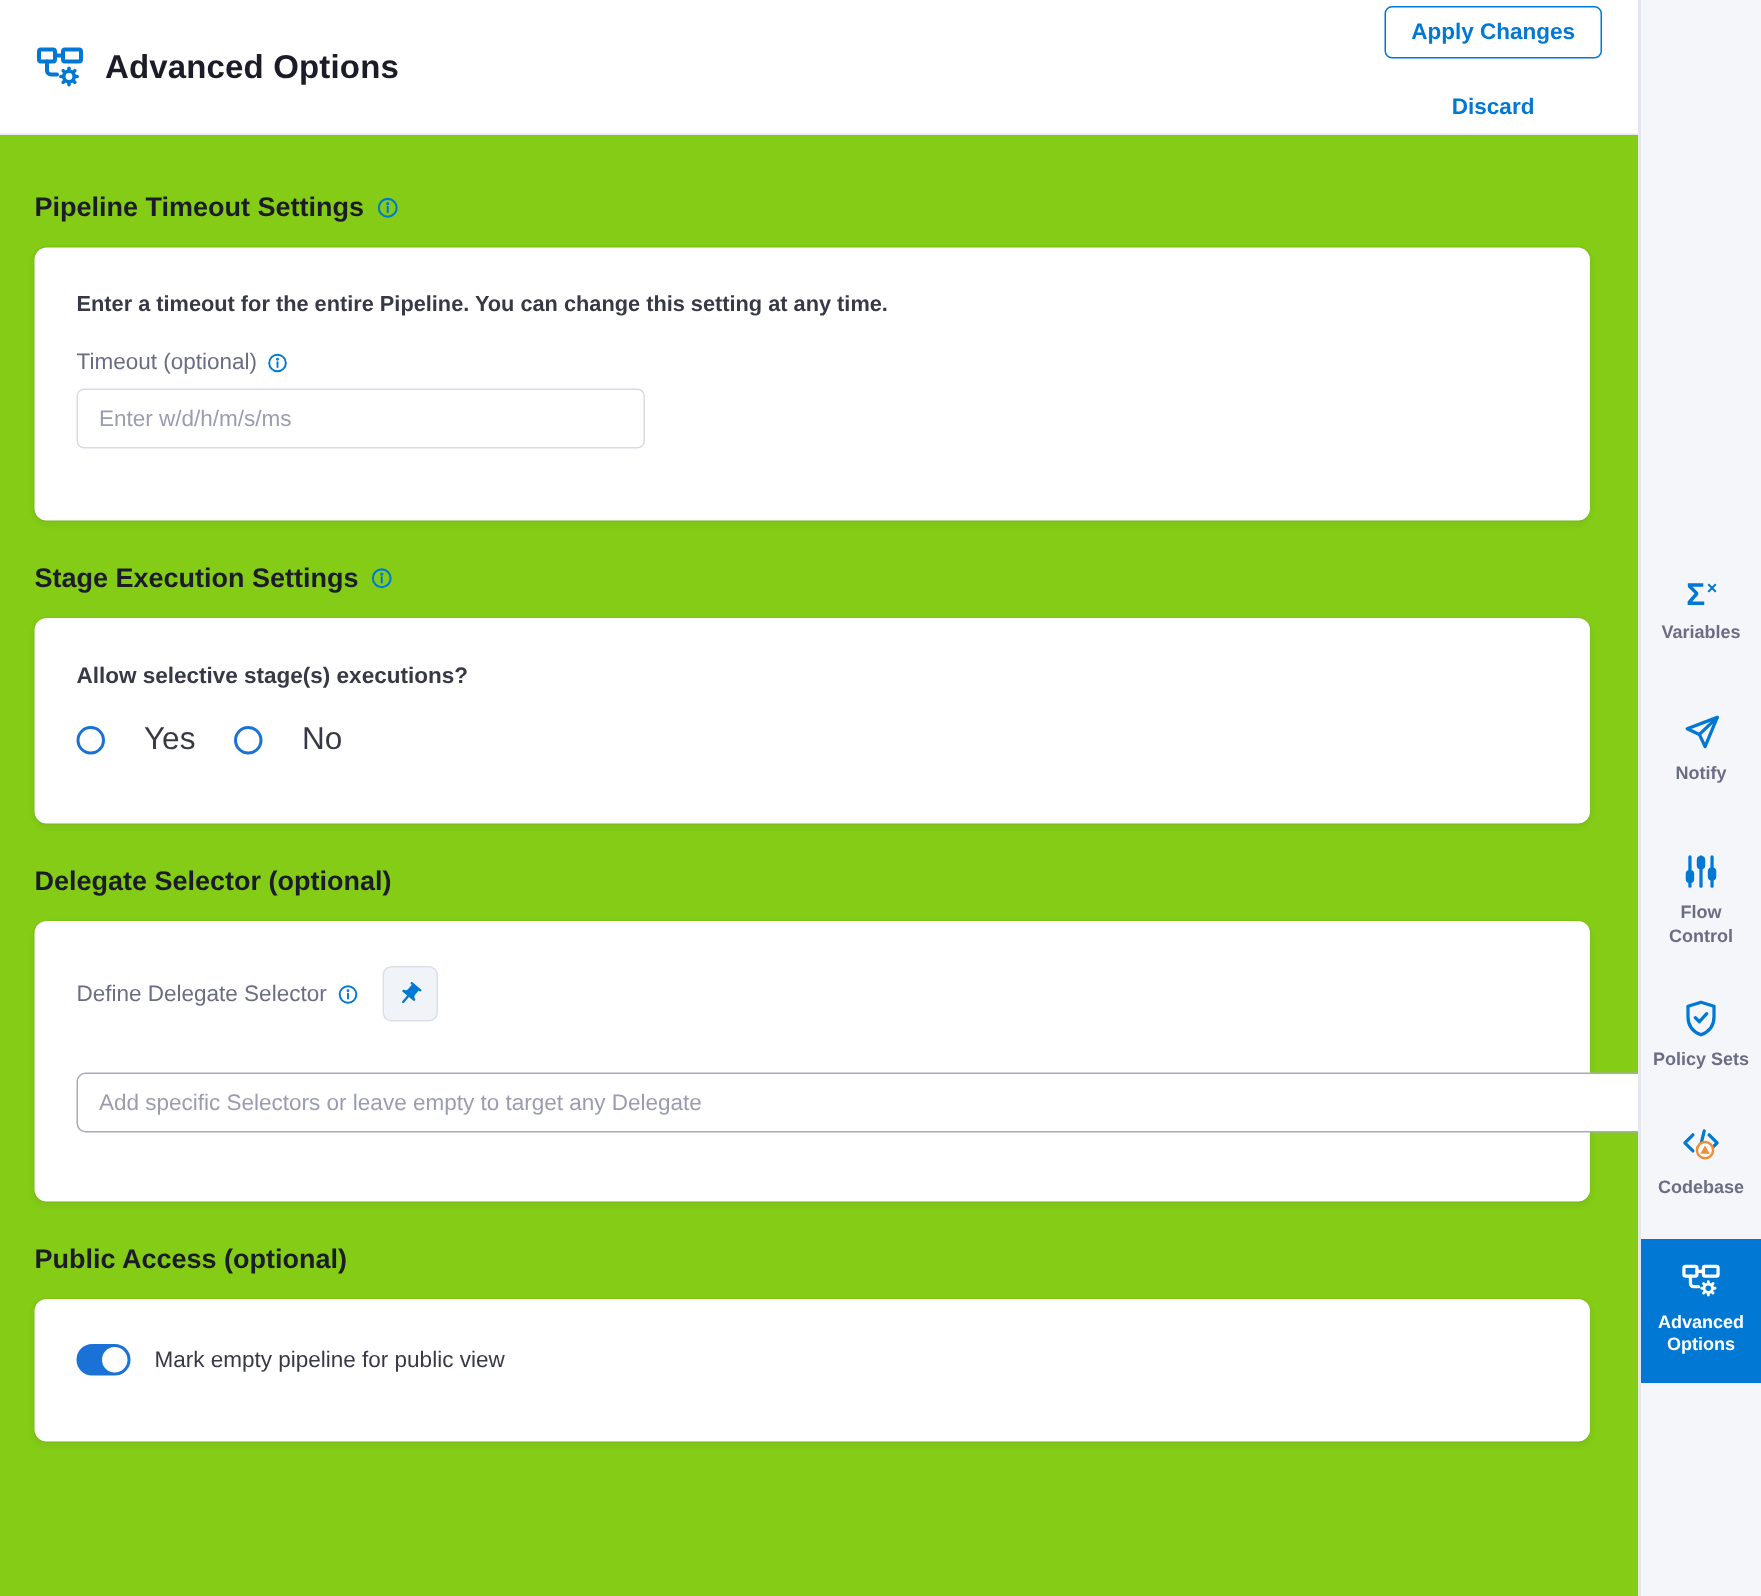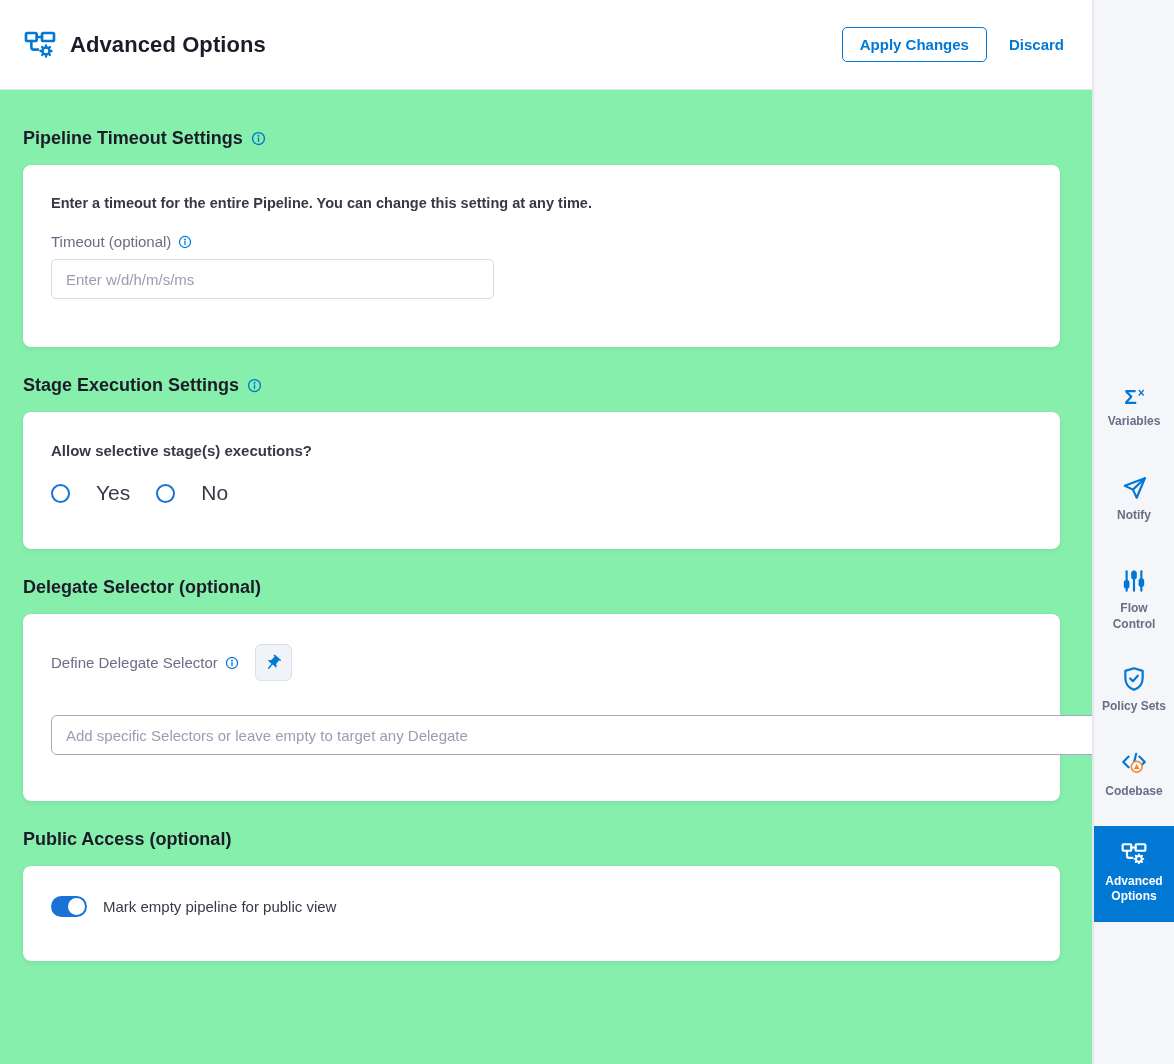--- a/index.html
+++ b/index.html
@@ -12,52 +12,52 @@
   }
   
   .main { width:1092px; height:1064px; display:flex; flex-direction:column; }
   .header {
     height:90px; background:#ffffff; border-bottom:1px solid #e6e7ee;
     display:flex; align-items:center; padding:0 24px; flex:0 0 auto;
     box-shadow:0 1px 2px rgba(40,41,61,0.04);
   }
   .header-title-wrap { display:flex; align-items:center; gap:14px; }
   .page-title { font-size:22px; font-weight:700; color:#1c1c28; letter-spacing:0.1px; }
-  .header-actions { margin-left:auto; display:flex; align-items:center; gap:18px; }
+  .header-actions { margin-left:auto; display:flex; align-items:center; gap:18px;flex-direction:column; }
   .btn-outline {
     background:#ffffff; border:1.5px solid #0278d5; color:#0278d5;
     font-family:inherit; font-size:15px; font-weight:700;
     border-radius:5px; padding:8px 17px; cursor:pointer;
   }
   .link-btn {
     background:none; border:none; color:#0278d5; font-family:inherit;
     font-size:15px; font-weight:700; cursor:pointer; padding:6px 4px;
   }
-  .content { flex:1; padding:38px 32px 0 23px; background:#86efac; overflow:hidden; }
+  .content { flex:1; padding:38px 32px 0 23px; background:#84cc16; overflow:hidden; }
   .section-heading {
     font-size:18px; font-weight:700; color:#1c1c28;
     display:flex; align-items:center; gap:8px;
   }
   .card {
     background:#ffffff; border-radius:8px; margin:16px 0 28px 0;
     box-shadow:0 2px 5px rgba(40,41,61,0.07), 0 0 1px rgba(40,41,61,0.12);
     padding:30px 28px;
   }
   .card-desc { font-size:14.5px; font-weight:700; color:#383946; margin-bottom:22px; }
   .field-label {
     font-size:15px; color:#6b6d85; display:flex; align-items:center; gap:7px;
     margin-bottom:9px;
   }
   .text-input {
     height:40px; border:1px solid #d9dae5; border-radius:5px;
     font-family:inherit; font-size:15px; color:#383946; padding:0 14px;
     background:#ffffff; outline:none;
   }
   .text-input::placeholder { color:#9b9cb2; }
-  .timeout-input { width:443px; }
+  .timeout-input { width:379px; }
   .card-timeout { padding-bottom:48px; }
   .card-stage { padding-bottom:44px; }
   .question { font-size:15px; font-weight:700; color:#383946; margin-bottom:22px; }
   .radio-row { display:flex; align-items:center; gap:26px; }
   .radio-option { display:flex; align-items:center; gap:10px; cursor:pointer; }
   .radio-circle {
     width:19px; height:19px; border:2px solid #1b72d6; border-radius:50%;
     background:#ffffff; flex:0 0 auto;
   }
   .radio-label { font-size:21px; color:#383946;margin-left:16px; }

